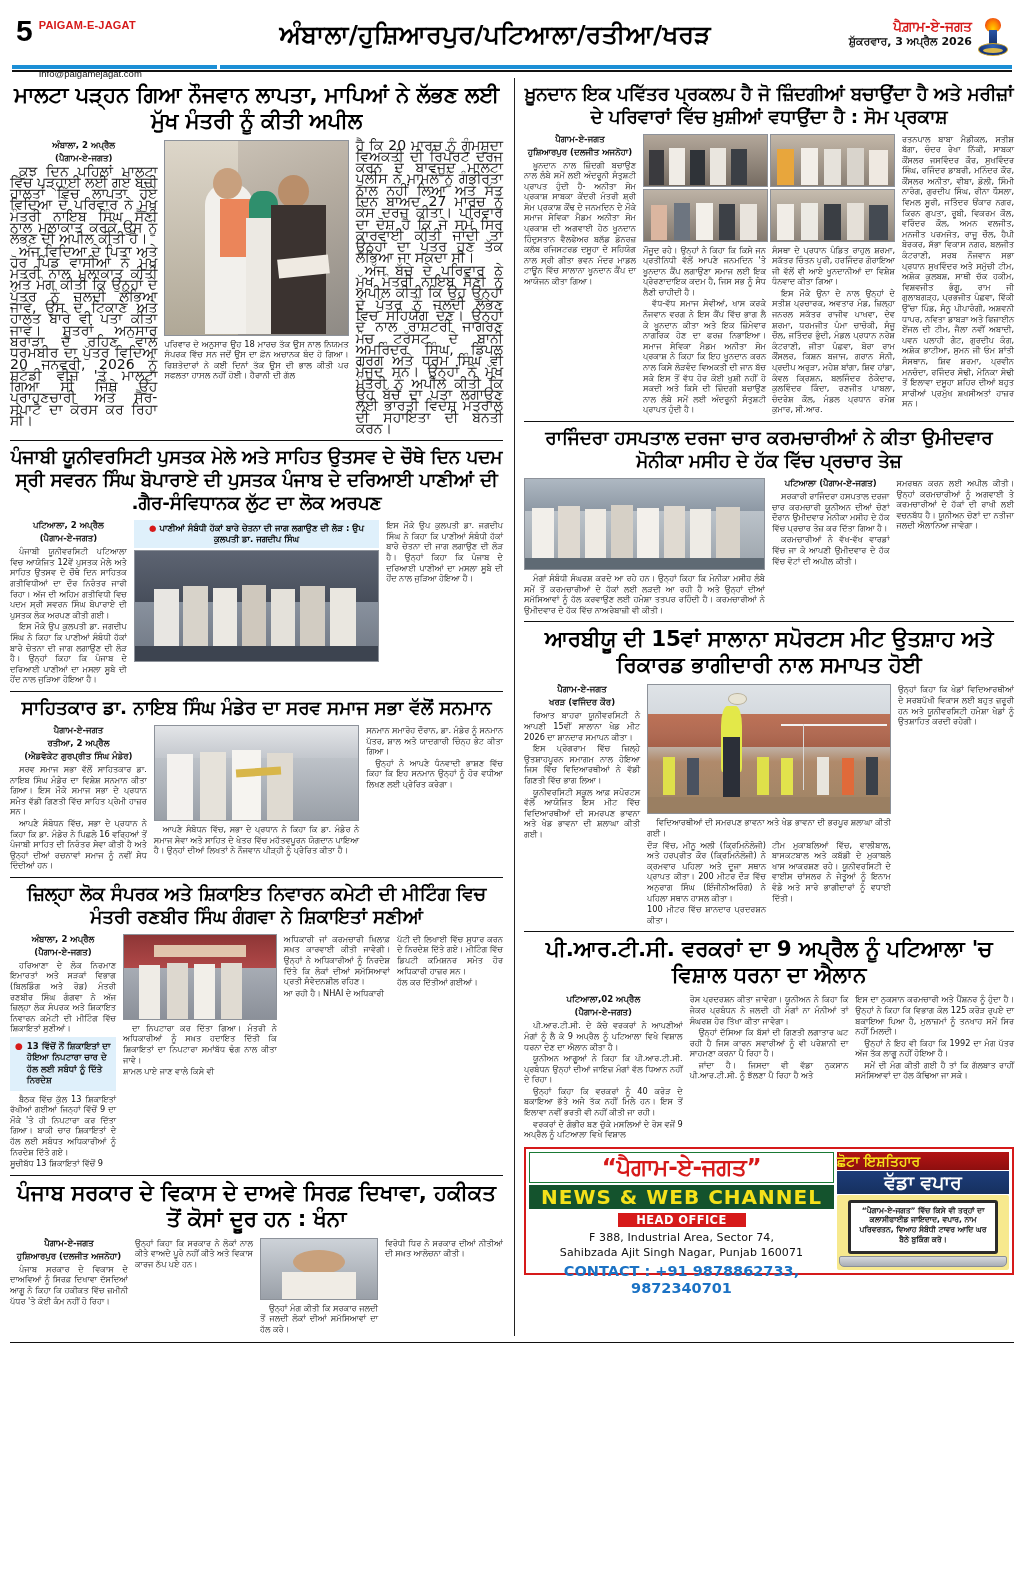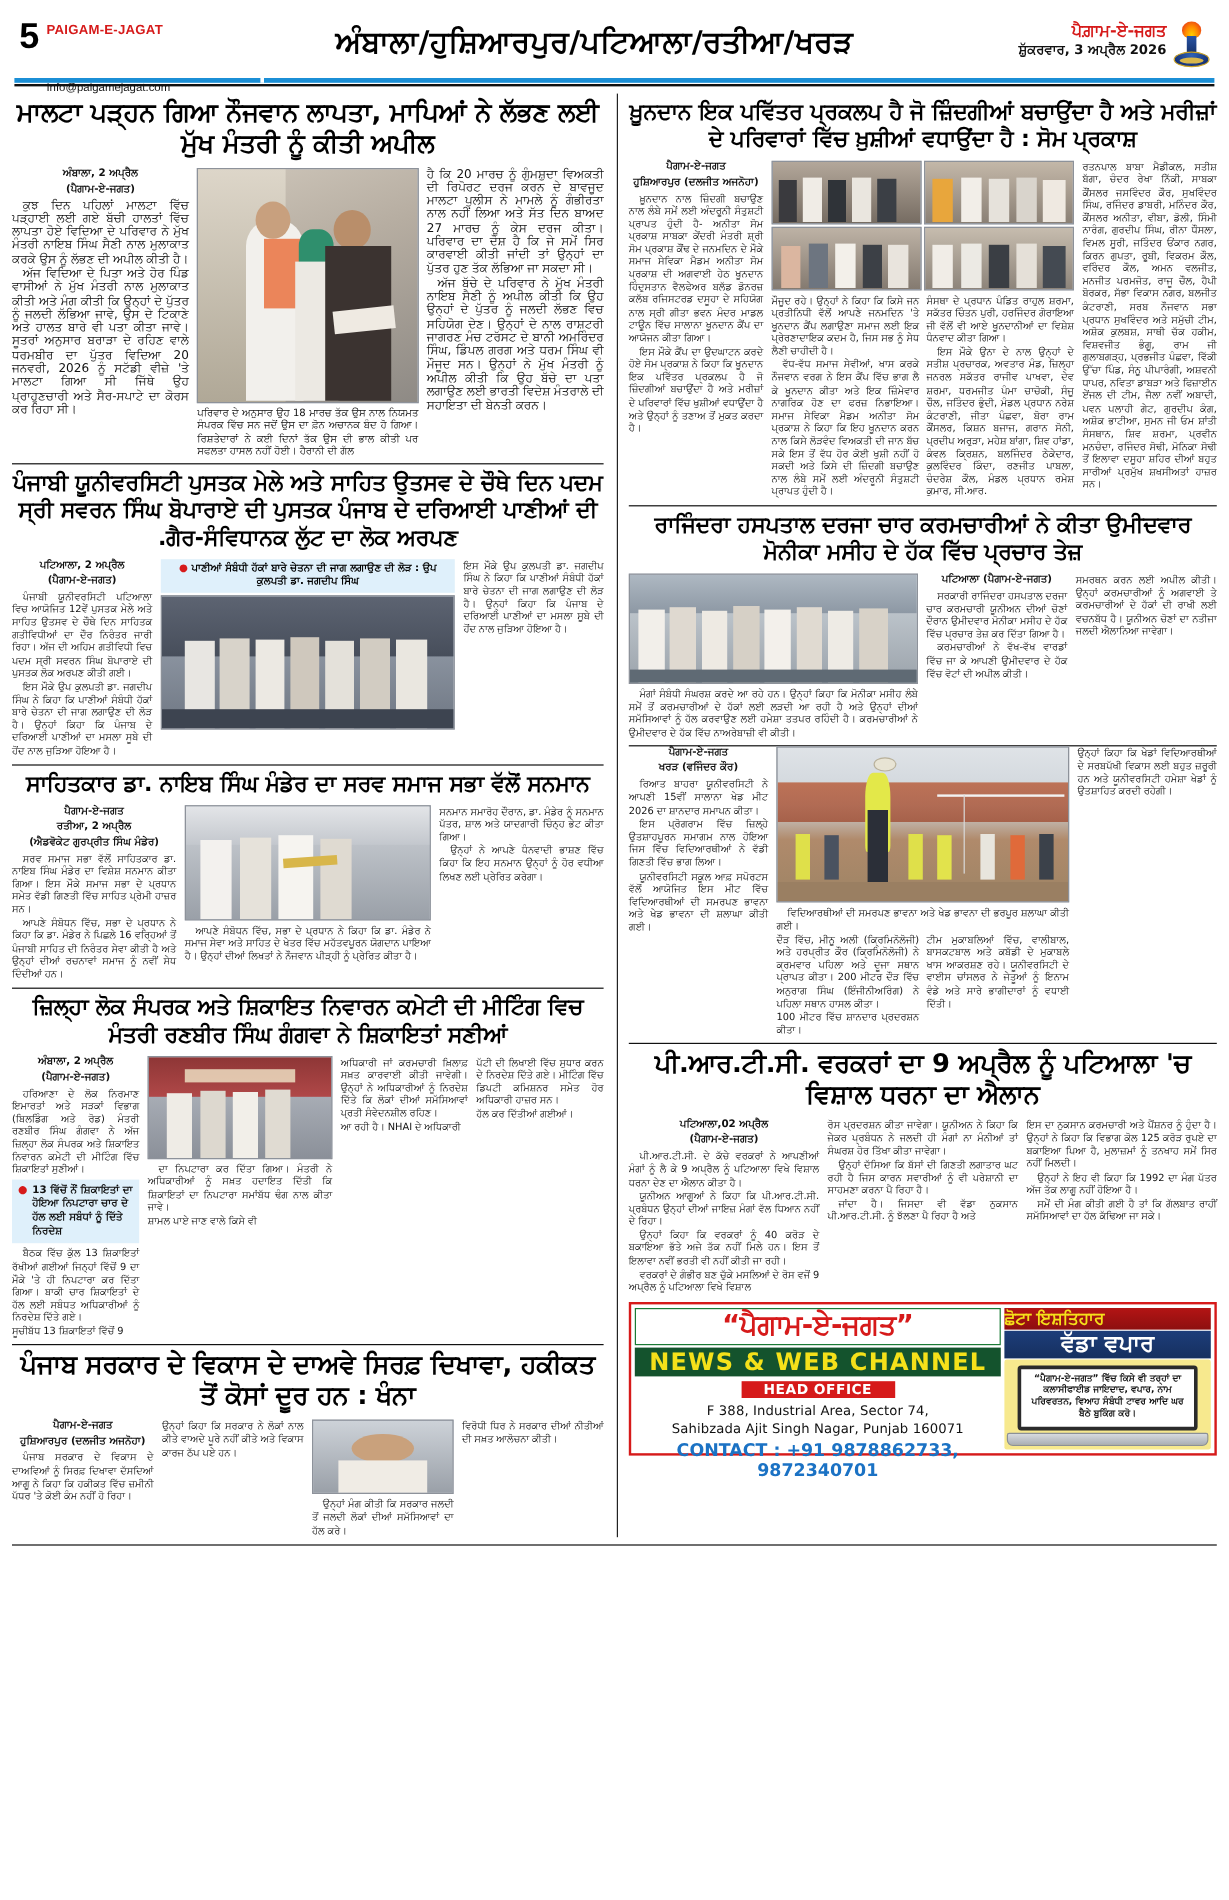--- a/index.html
+++ b/index.html
@@ -103,21 +103,21 @@
 
   
   .cols { display: flex; gap: 7px; }
   .col { flex: 1; min-width: 0; }
 
   .byline {
     text-align: center; font-size: 8.6px; font-weight: bold;
     color: #111; line-height: 11px; margin-bottom: 2px;
   }
   p.txt {
-    font-size: 10px; line-height: 11.3px; color: #111;
+    font-size: 14px; line-height: 11.3px; color: #111;
     text-align: justify; text-justify: inter-word;
     margin-bottom: 1px; text-indent: 9px;
     word-spacing: -0.2px;
   }
   p.txt.nind { text-indent: 0; }
   p.txt.sm { font-size: 8.2px; line-height: 10.6px; }
 
   
   .photo {
     background: #b9bec6; position: relative; overflow: hidden;
@@ -413,21 +413,20 @@
 
     <div class="half right">
 
       <div>
         <h2 class="hl small">ਖ਼ੂਨਦਾਨ ਇਕ ਪਵਿੱਤਰ ਪ੍ਰਕਲਪ ਹੈ ਜੋ ਜ਼ਿੰਦਗੀਆਂ ਬਚਾਉਂਦਾ ਹੈ ਅਤੇ ਮਰੀਜ਼ਾਂ ਦੇ ਪਰਿਵਾਰਾਂ ਵਿੱਚ ਖ਼ੁਸ਼ੀਆਂ ਵਧਾਉਂਦਾ ਹੈ : ਸੋਮ ਪ੍ਰਕਾਸ਼</h2>
         <div class="cols">
           <div class="col">
             <div class="byline">ਪੈਗਾਮ-ਏ-ਜਗਤ</div>
             <div class="byline">ਹੁਸ਼ਿਆਰਪੁਰ (ਦਲਜੀਤ ਅਜਨੋਹਾ)</div>
             <p class="txt sm">ਖ਼ੂਨਦਾਨ ਨਾਲ ਜ਼ਿੰਦਗੀ ਬਚਾਉਣ ਨਾਲ ਲੰਬੇ ਸਮੇਂ ਲਈ ਅੰਦਰੂਨੀ ਸੰਤੁਸ਼ਟੀ ਪ੍ਰਾਪਤ ਹੁੰਦੀ ਹੈ- ਅਨੀਤਾ ਸੋਮ ਪ੍ਰਕਾਸ਼ ਸਾਬਕਾ ਕੇਂਦਰੀ ਮੰਤਰੀ ਸ਼੍ਰੀ ਸੋਮ ਪ੍ਰਕਾਸ਼ ਕੌਂਢ ਦੇ ਜਨਮਦਿਨ ਦੇ ਮੌਕੇ ਸਮਾਜ ਸੇਵਿਕਾ ਮੈਡਮ ਅਨੀਤਾ ਸੋਮ ਪ੍ਰਕਾਸ਼ ਦੀ ਅਗਵਾਈ ਹੇਠ ਖੂਨਦਾਨ ਹਿੰਦੁਸਤਾਨ ਵੈਲਫੇਅਰ ਬਲੱਡ ਡੋਨਰਜ਼ ਕਲੱਬ ਰਜਿਸਟਰਡ ਦਸੂਹਾ ਦੇ ਸਹਿਯੋਗ ਨਾਲ ਸ੍ਰੀ ਗੀਤਾ ਭਵਨ ਮੰਦਰ ਮਾਡਲ ਟਾਊਨ ਵਿੱਚ ਸਾਲਾਨਾ ਖੂਨਦਾਨ ਕੈਂਪ ਦਾ ਆਯੋਜਨ ਕੀਤਾ ਗਿਆ।</p>
-            <p class="txt sm">ਇਸ ਮੌਕੇ ਕੈਂਪ ਦਾ ਉਦਘਾਟਨ ਕਰਦੇ ਹੋਏ ਸੋਮ ਪ੍ਰਕਾਸ਼ ਨੇ ਕਿਹਾ ਕਿ ਖੂਨਦਾਨ ਇਕ ਪਵਿੱਤਰ ਪ੍ਰਕਲਪ ਹੈ ਜੋ ਜ਼ਿੰਦਗੀਆਂ ਬਚਾਉਂਦਾ ਹੈ ਅਤੇ ਮਰੀਜ਼ਾਂ ਦੇ ਪਰਿਵਾਰਾਂ ਵਿੱਚ ਖੁਸ਼ੀਆਂ ਵਧਾਉਂਦਾ ਹੈ ਅਤੇ ਉਨ੍ਹਾਂ ਨੂੰ ਤਣਾਅ ਤੋਂ ਮੁਕਤ ਕਰਦਾ ਹੈ।</p>
           </div>
           <div class="col" style="flex:2.25">
             <div style="display:grid;grid-template-columns:1fr 1fr;gap:2px">
               <div class="photo" style="height:53px">
                 <div style="position:absolute;inset:0;background:linear-gradient(#b3a79a,#766c62)"></div>
                 <div style="position:absolute;left:4%;top:30%;width:12%;height:70%;background:#3a3a3e"></div>
                 <div style="position:absolute;left:20%;top:26%;width:13%;height:74%;background:#f0ece6"></div>
                 <div style="position:absolute;left:37%;top:30%;width:13%;height:70%;background:#2f3338"></div>
                 <div style="position:absolute;left:54%;top:27%;width:13%;height:73%;background:#eae6df"></div>
                 <div style="position:absolute;left:71%;top:29%;width:13%;height:71%;background:#3b3f45"></div>
@@ -502,20 +501,21 @@
           </div>
           <div class="col">
             <p class="txt sm nind">ਸਮਰਥਨ ਕਰਨ ਲਈ ਅਪੀਲ ਕੀਤੀ। ਉਨ੍ਹਾਂ ਕਰਮਚਾਰੀਆਂ ਨੂੰ ਅਗਵਾਈ ਤੇ ਕਰਮਚਾਰੀਆਂ ਦੇ ਹੱਕਾਂ ਦੀ ਰਾਖੀ ਲਈ ਵਚਨਬੱਧ ਹੈ। ਯੂਨੀਅਨ ਚੋਣਾਂ ਦਾ ਨਤੀਜਾ ਜਲਦੀ ਐਲਾਨਿਆ ਜਾਵੇਗਾ।</p>
           </div>
         </div>
       </div>
 
       <div class="sep"></div>
 
       <div>
+        <h2 class="hl">ਆਰਬੀਯੂ ਦੀ 15ਵਾਂ ਸਾਲਾਨਾ ਸਪੋਰਟਸ ਮੀਟ ਉਤਸ਼ਾਹ ਅਤੇ ਰਿਕਾਰਡ ਭਾਗੀਦਾਰੀ ਨਾਲ ਸਮਾਪਤ ਹੋਈ</h2>
         <div class="cols">
           <div class="col">
             <div class="byline">ਪੈਗਾਮ-ਏ-ਜਗਤ</div>
             <div class="byline">ਖਰੜ (ਵਜਿੰਦਰ ਕੌਰ)</div>
             <p class="txt sm">ਰਿਆਤ ਬਾਹਰਾ ਯੂਨੀਵਰਸਿਟੀ ਨੇ ਆਪਣੀ 15ਵੀਂ ਸਾਲਾਨਾ ਖੇਡ ਮੀਟ 2026 ਦਾ ਸ਼ਾਨਦਾਰ ਸਮਾਪਨ ਕੀਤਾ।</p>
             <p class="txt sm">ਇਸ ਪ੍ਰੋਗਰਾਮ ਵਿੱਚ ਜ਼ਿਲ੍ਹੇ ਉਤਸ਼ਾਹਪੂਰਨ ਸਮਾਗਮ ਨਾਲ ਹੋਇਆ ਜਿਸ ਵਿੱਚ ਵਿਦਿਆਰਥੀਆਂ ਨੇ ਵੱਡੀ ਗਿਣਤੀ ਵਿੱਚ ਭਾਗ ਲਿਆ।</p>
             <p class="txt sm">ਯੂਨੀਵਰਸਿਟੀ ਸਕੂਲ ਆਫ਼ ਸਪੋਰਟਸ ਵੱਲੋਂ ਆਯੋਜਿਤ ਇਸ ਮੀਟ ਵਿੱਚ ਵਿਦਿਆਰਥੀਆਂ ਦੀ ਸਮਰਪਣ ਭਾਵਨਾ ਅਤੇ ਖੇਡ ਭਾਵਨਾ ਦੀ ਸ਼ਲਾਘਾ ਕੀਤੀ ਗਈ।</p>
           </div>
           <div class="col" style="flex:2.1">
             <div class="photo" style="height:130px">

